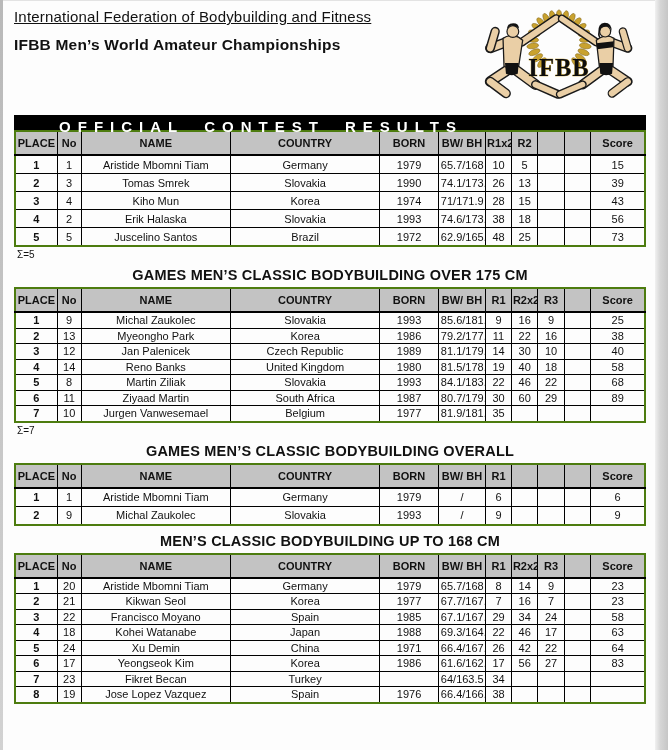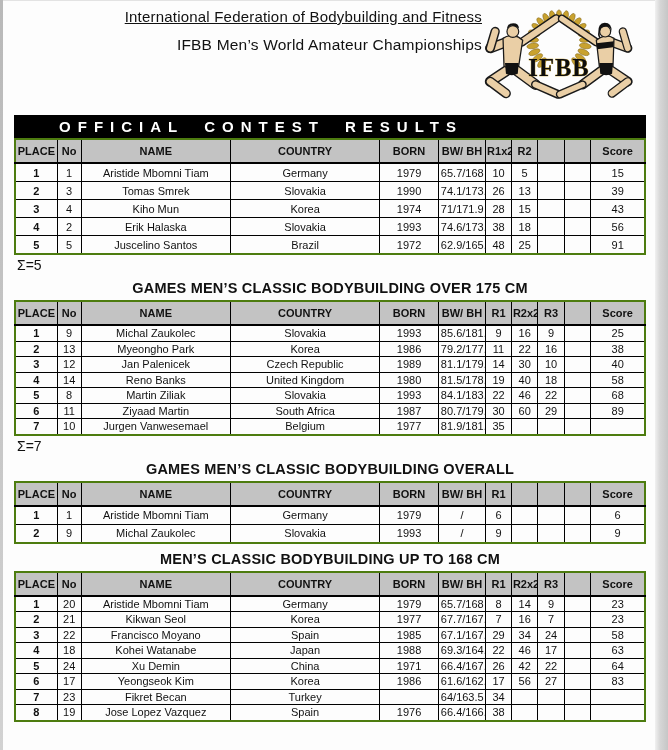--- a/index.html
+++ b/index.html
@@ -7,48 +7,48 @@
     width:668px;height:750px;overflow:hidden;
     background:#ffffff;display:flex;
     font-family:"Liberation Sans", sans-serif;color:#111;
   }
   .edge-left{width:3px;background:linear-gradient(#b9b9b9,#d2d2d2);}
   .edge-right{width:13px;background:linear-gradient(to right,#f1f1f1 0%,#d6d6d6 40%,#c6c6c6 100%);}
   .page{flex:1;background:#fdfdfd;padding:0 9px 0 11px;box-sizing:border-box;border-top:1px solid #e3e3e3;}
 
   
   .doc-header{position:relative;height:112px;}
-  .header-text{width:468px;text-align:right;padding-top:7px;}
+  .header-text{width:468px;text-align:left;padding-top:7px;}
   .federation{font-size:15px;text-decoration:underline;letter-spacing:.2px;}
-  .championship{font-size:15.5px;font-weight:normal;margin-top:11px;letter-spacing:.2px;}
+  .championship{font-size:15.5px;font-weight:bold;margin-top:11px;letter-spacing:.2px;}
   .event-date{font-size:12px;margin-top:29px;color:#1c1c1c;}
   .logo{position:absolute;right:-2px;top:2px;width:178px;height:110px;}
 
   
   .banner{
-    background:#000;color:#fff;height:23px;line-height:23px;
+    background:#000;color:#fff;height:15px;line-height:23px;
     font-weight:bold;font-size:15px;letter-spacing:7px;word-spacing:9px;
     text-align:center;padding-right:138px;margin-top:2px;
   }
 
   
   .tbl-title{font-size:14.5px;font-weight:bold;text-align:center;margin:7px 0 4px 0;letter-spacing:.2px;}
   table.results{border-collapse:collapse;width:100%;border:2px solid #4d7c0f;table-layout:fixed;}
   table.results th,table.results td{border:1px solid #000;overflow:hidden;white-space:nowrap;}
   table.results thead th{
     background:#c3c3c3;font-weight:bold;font-size:11px;height:20px;
     border-bottom:2px solid #000;text-align:center;
   }
   table.results td{font-size:11px;text-align:center;padding:0 2px;}
   .section[data-idx="0"] tbody td,.section[data-idx="2"] tbody td{height:17px;}
   .section[data-idx="1"] tbody td,.section[data-idx="3"] tbody td{height:14.5px;}
   td.c0{font-weight:bold;}
   td.c1{font-size:10px;}
   td.c2,td.c3{text-align:left;padding-left:5px;}
-  .sum{font-size:14px;margin:2px 0 0 3px;}
+  .sum{font-size:10px;margin:2px 0 0 3px;}
 </style>
 </head>
 <body>
 
 <div class="edge-left"></div>
 
 <div class="page">
 
   <div class="doc-header">
     <div class="header-text">
@@ -230,21 +230,21 @@
               <td class="c0">5</td>
               <td class="c1">5</td>
               <td class="c2">Juscelino Santos</td>
               <td class="c3">Brazil</td>
               <td class="c4">1972</td>
               <td class="c5">62.9/165.2</td>
               <td class="c6">48</td>
               <td class="c7">25</td>
               <td class="c8"></td>
               <td class="c9"></td>
-              <td class="c10">91</td>
+              <td class="c10">73</td>
             </tr>
           </tbody>
         </table>
         <div class="sum">Σ=5</div>
       </section>
       <section class="section" data-idx="1">
         <h2 class="tbl-title">GAMES MEN’S CLASSIC BODYBUILDING OVER 175 CM</h2>
         <table class="results">
           <colgroup>
             <col style="width: 6.7%;">

